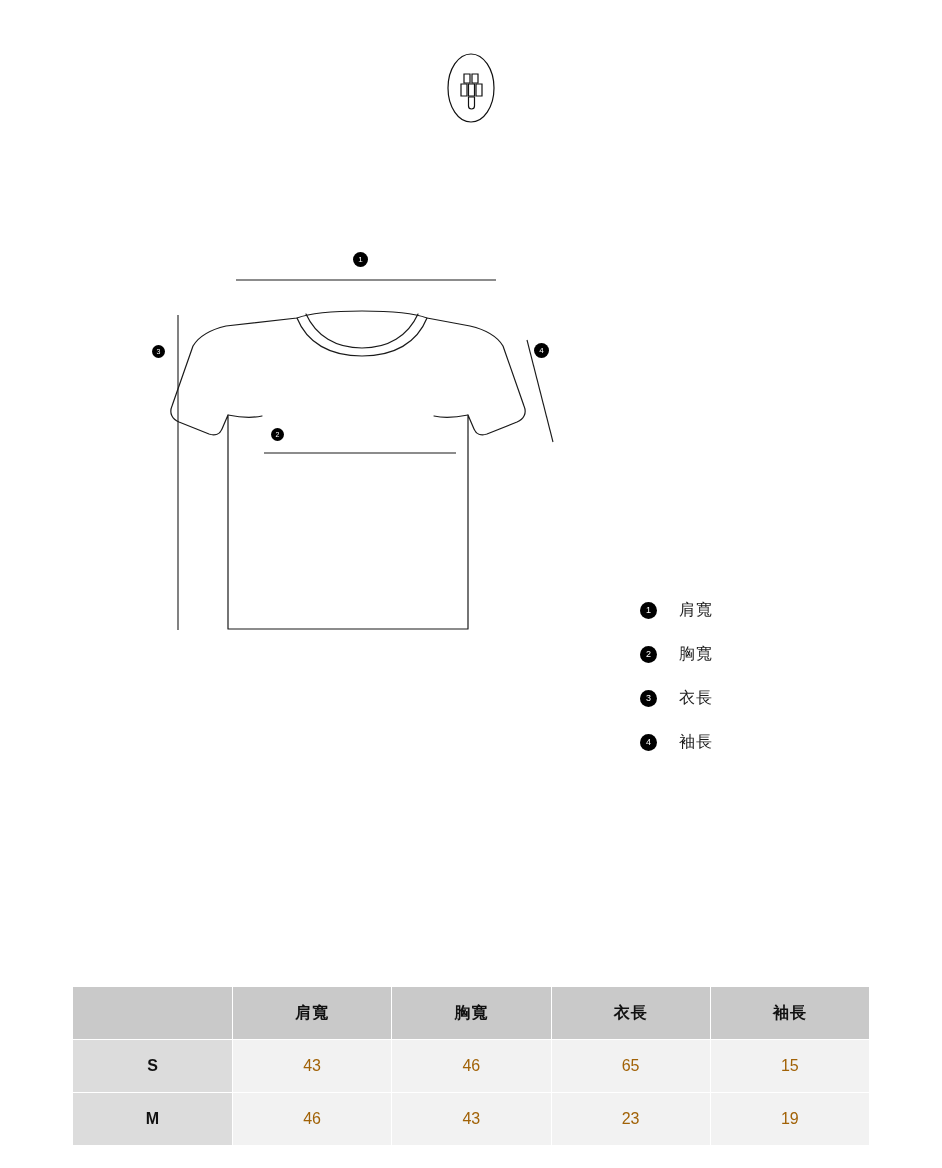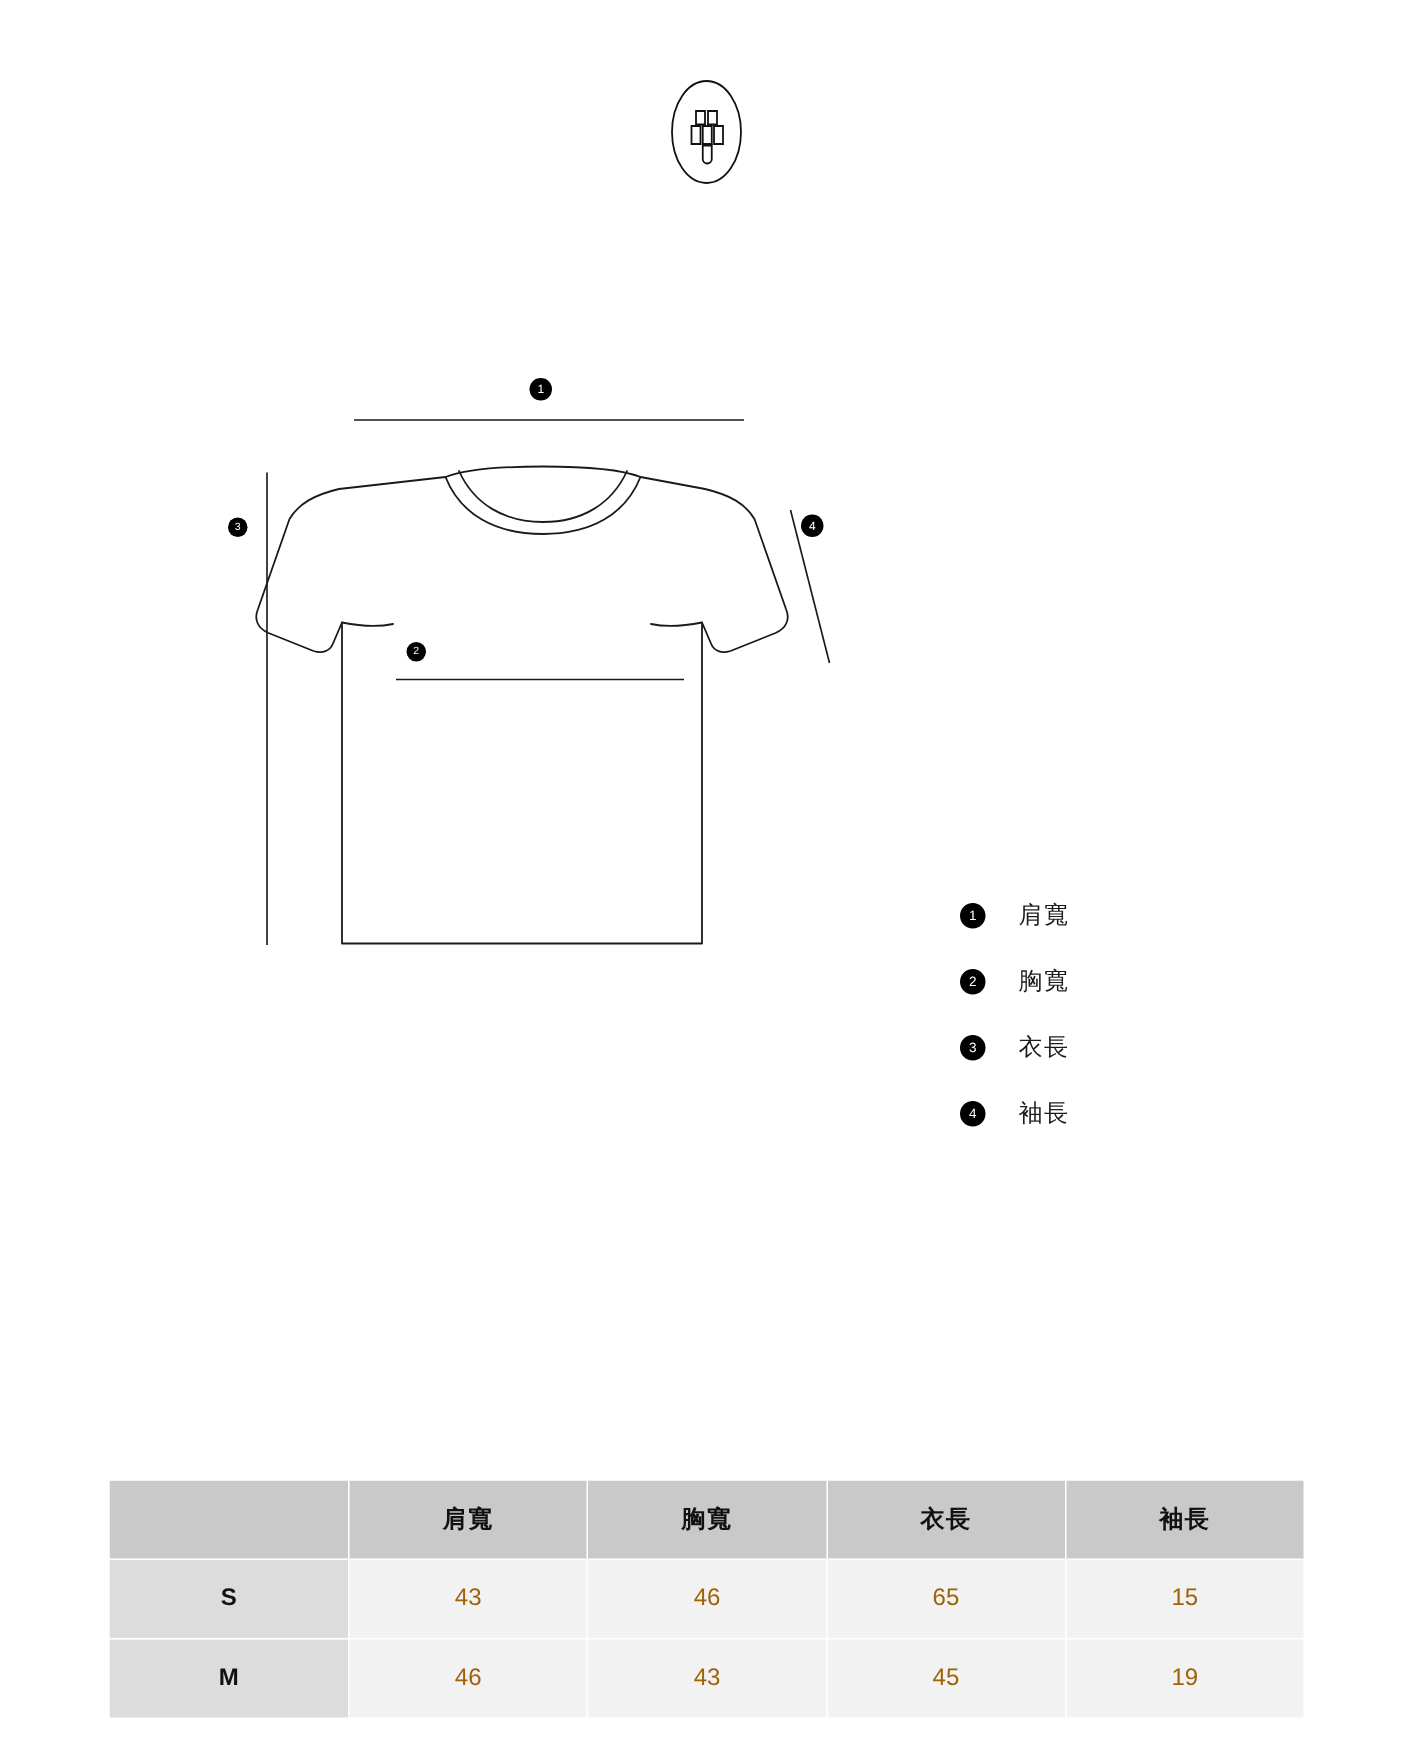--- a/index.html
+++ b/index.html
@@ -229,17 +229,17 @@
       <th>S</th>
       <td>43</td>
       <td>46</td>
       <td>65</td>
       <td>15</td>
     </tr>
     <tr>
       <th>M</th>
       <td>46</td>
       <td>43</td>
-      <td>45</td>
+      <td>23</td>
       <td>19</td>
     </tr>
   </tbody>
 </table>
 
 </body></html>

